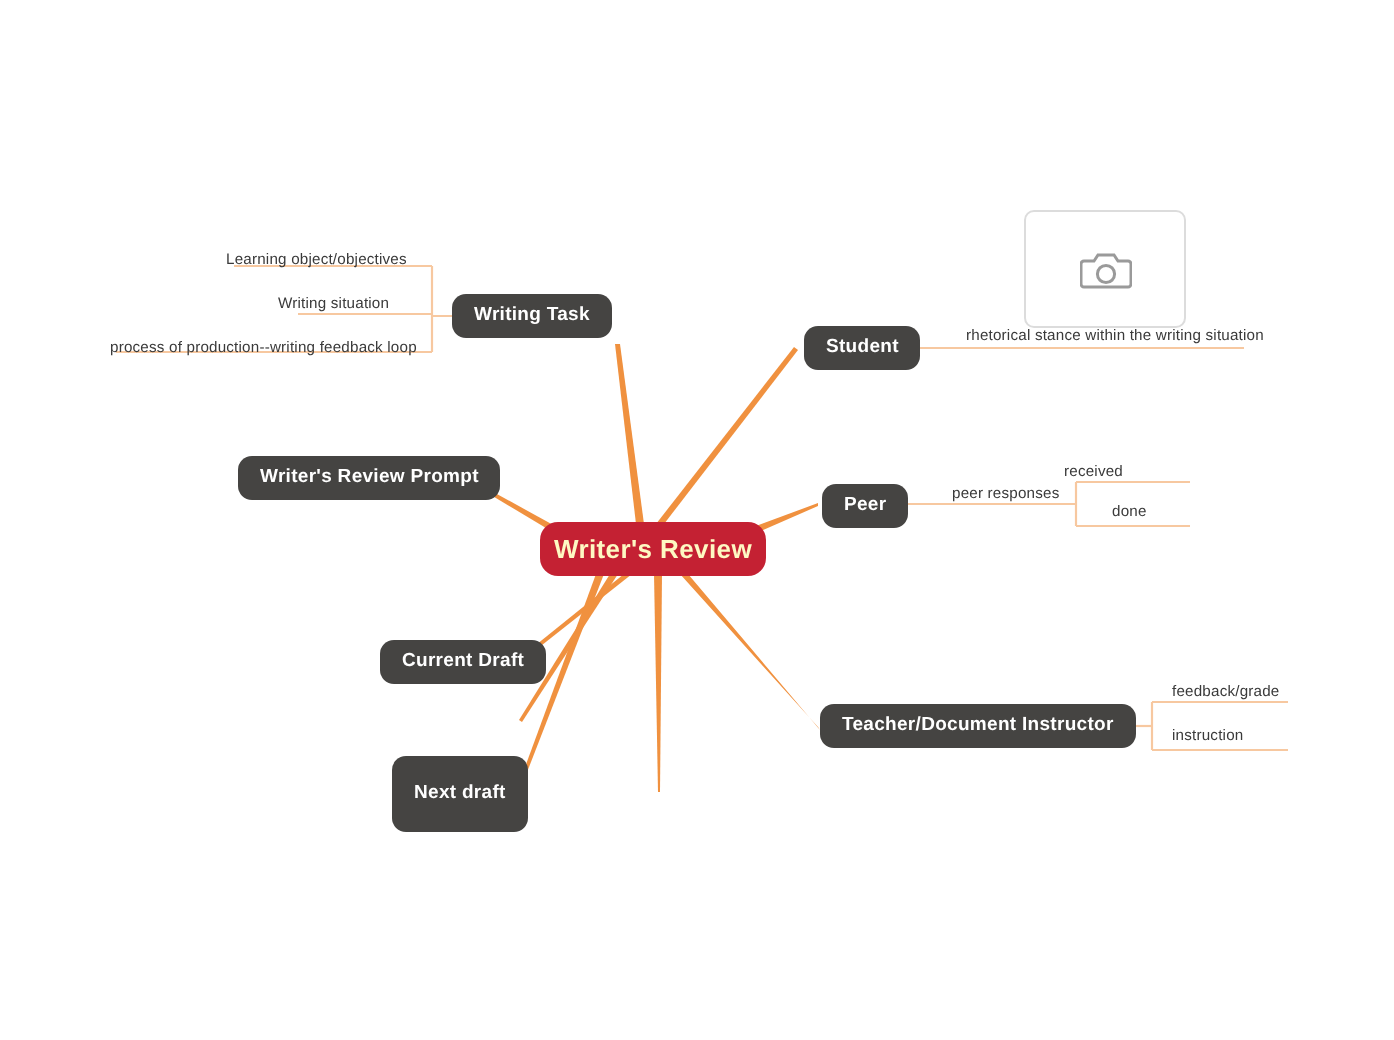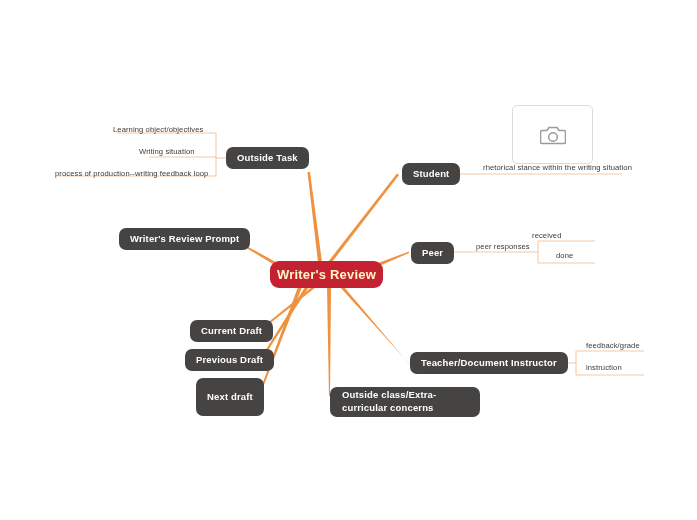--- a/index.html
+++ b/index.html
@@ -153,42 +153,36 @@
         <circle cx="13" cy="13" r="4.3"></circle>
       </svg>
     </span>
   </div>
 
   <div class="node root" style="left:270px; top:261px; width:113px; height:27px;">
     <span>Writer's Review</span>
   </div>
 
   <div class="node dark" style="left:226px; top:147px; height:22px;">
-    <span>Outside Task</span>
+    <span>Writing Task</span>
   </div>
 
   <div class="node dark" style="left:119px; top:228px; height:22px;">
     <span>Writer's Review Prompt</span>
   </div>
 
   <div class="node dark" style="left:190px; top:320px; height:22px;">
     <span>Current Draft</span>
   </div>
 
-  <div class="node dark" style="left:185px; top:349px; height:22px;">
-    <span>Previous Draft</span>
-  </div>
 
   <div class="node dark" style="left:196px; top:378px; height:38px;">
     <span>Next draft</span>
   </div>
 
-  <div class="node dark multiline" style="left:330px; top:387px; width:150px; height:30px;">
-    <span>Outside class/Extra-curricular concerns</span>
-  </div>
 
   <div class="node dark" style="left:402px; top:163px; height:22px;">
     <span>Student</span>
   </div>
 
   <div class="node dark" style="left:411px; top:242px; height:22px;">
     <span>Peer</span>
   </div>
 
   <div class="node dark" style="left:410px; top:352px; height:22px;">

